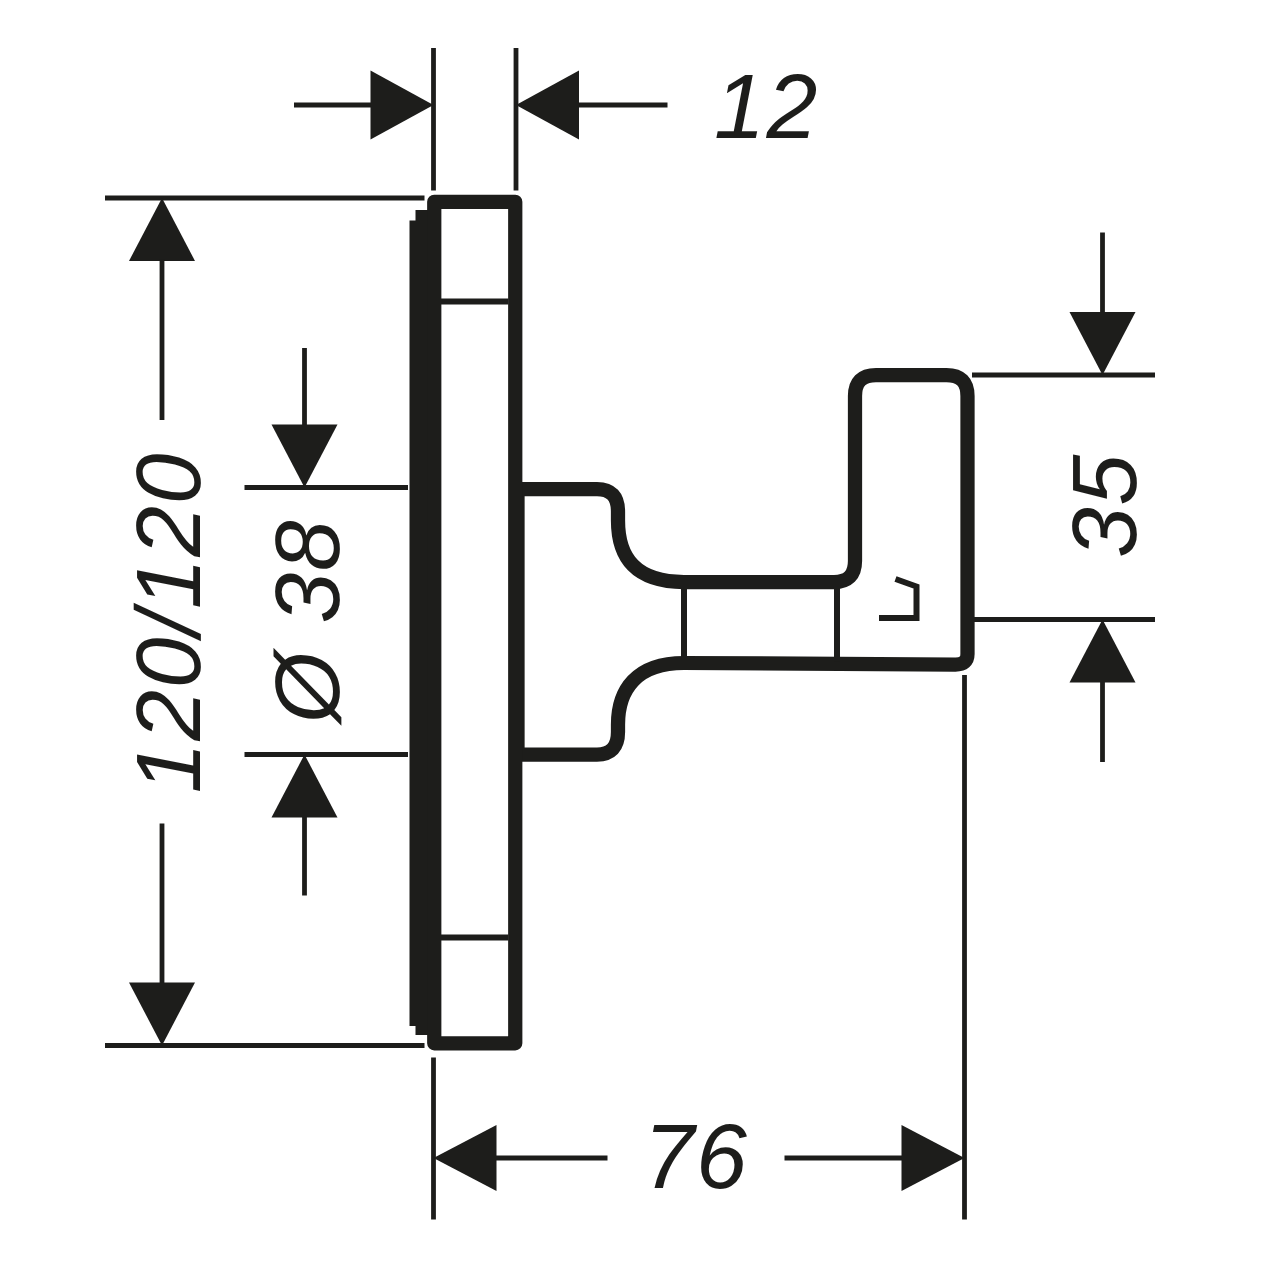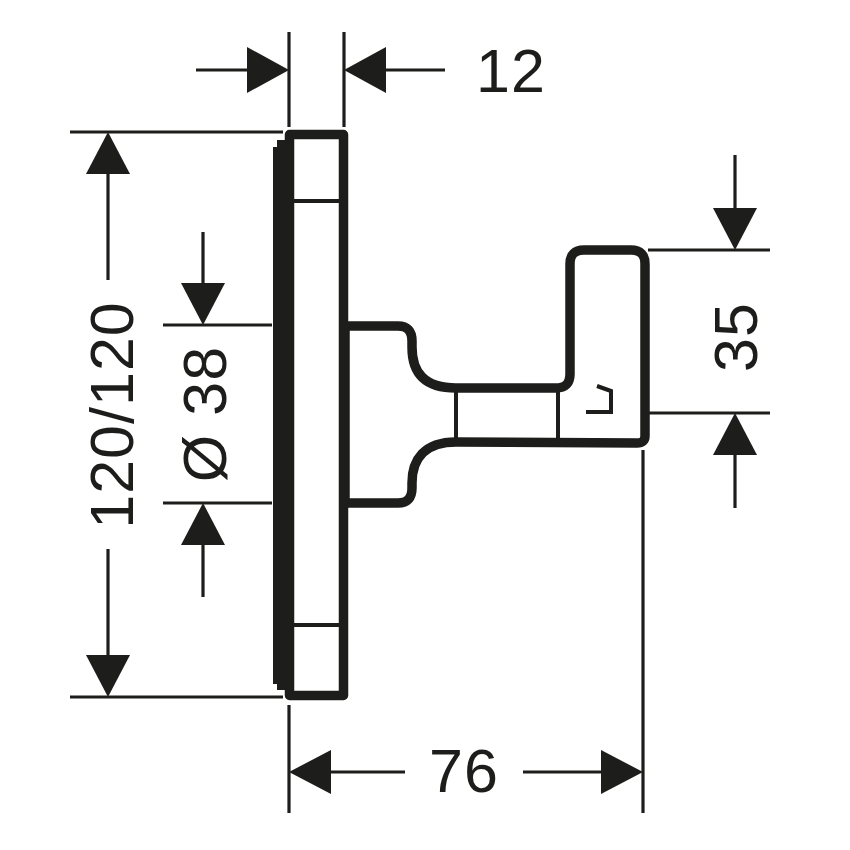--- a/index.html
+++ b/index.html
@@ -1,20 +1,21 @@
 <!DOCTYPE html>
 <html style="--ink: #1d1d1b; --bg: #ffffff;"><head>
 <meta charset="utf-8">
 <style>
   :root { --ink: #1d1d1b; --bg: #ffffff; }
   html, body { margin: 0; padding: 0; background: var(--bg); }
   .stage {
     width: 770px; height: 850px; background: var(--bg);
     position: relative; overflow: hidden;
     font-family: "Liberation Sans", sans-serif;
+    font-style: italic;
   }
   svg { display: block; }
   .outline { fill: #ffffff; stroke: var(--ink); stroke-width: 9.5; stroke-linejoin: round; }
   .solid   { fill: var(--ink); stroke: none; }
   .thin    { fill: none; stroke: var(--ink); stroke-width: 3.2; stroke-linecap: butt; }
   .inner   { fill: none; stroke: var(--ink); stroke-width: 4; stroke-linecap: butt; }
   .arrow   { fill: var(--ink); stroke: none; }
   .dimtext {
     fill: var(--ink);
     font-family: "Liberation Sans", sans-serif;

